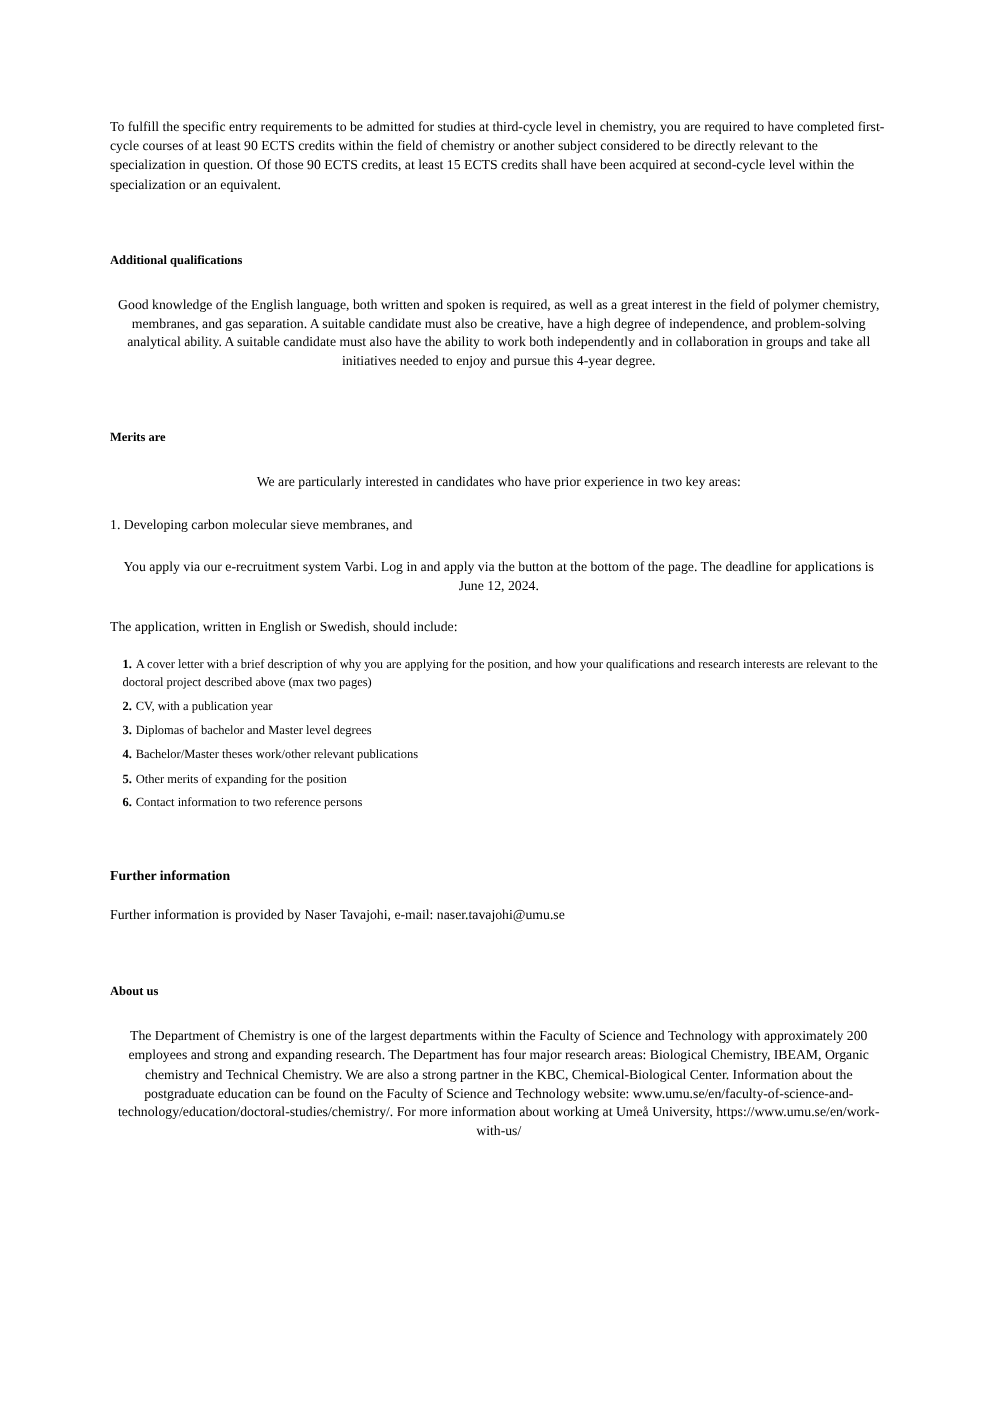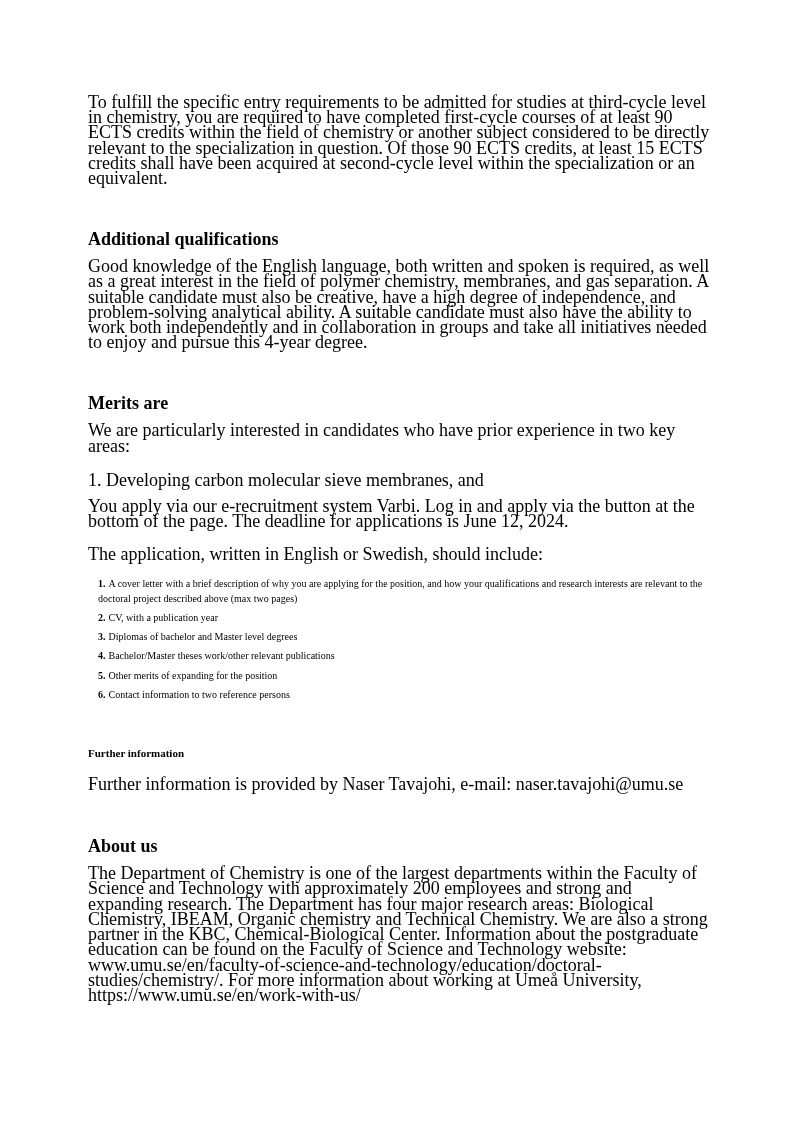--- a/index.html
+++ b/index.html
@@ -19,37 +19,37 @@
     position: absolute;
     left: 88px;
     top: 95px;
     width: 622px;
   }
   p, h2, h3, .app-item {
     margin: 0;
     padding: 0;
   }
   .body-text {
-    font-size: 18px;
+    font-size: 11px;
     line-height: 15.2px;
     font-weight: normal;
   }
   h2.section-heading {
-    font-size: 18px;
+    font-size: 10px;
     line-height: 18px;
     font-weight: bold;
   }
   h3.sub-heading {
     font-size: 11px;
     line-height: 16px;
     font-weight: bold;
   }
   
   .mt-sec   { margin-top: 44px; }  
-  .mt-after { margin-top: 11px; }  
+  .mt-after { margin-top: 19px; text-align: center; }  
   .mt-para  { margin-top: 18px; }  
   .mt-item  { margin-top: 19px; }  
   .mt-list  { margin-top: 13px; }
   .mt-fi    { margin-top: 43px; }
   .mt-fip   { margin-top: 16px; }
   .mt-about { margin-top: 45px; }
 
   .app-list {
     margin-left: 10px;
   }

